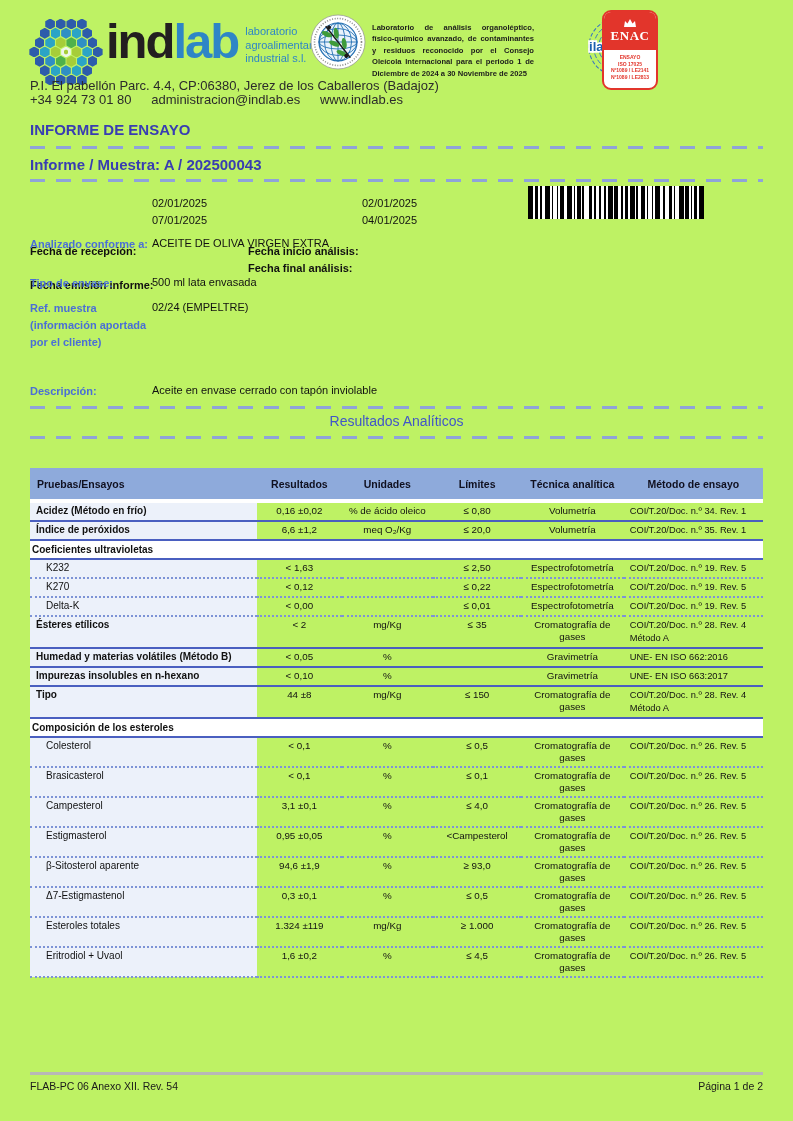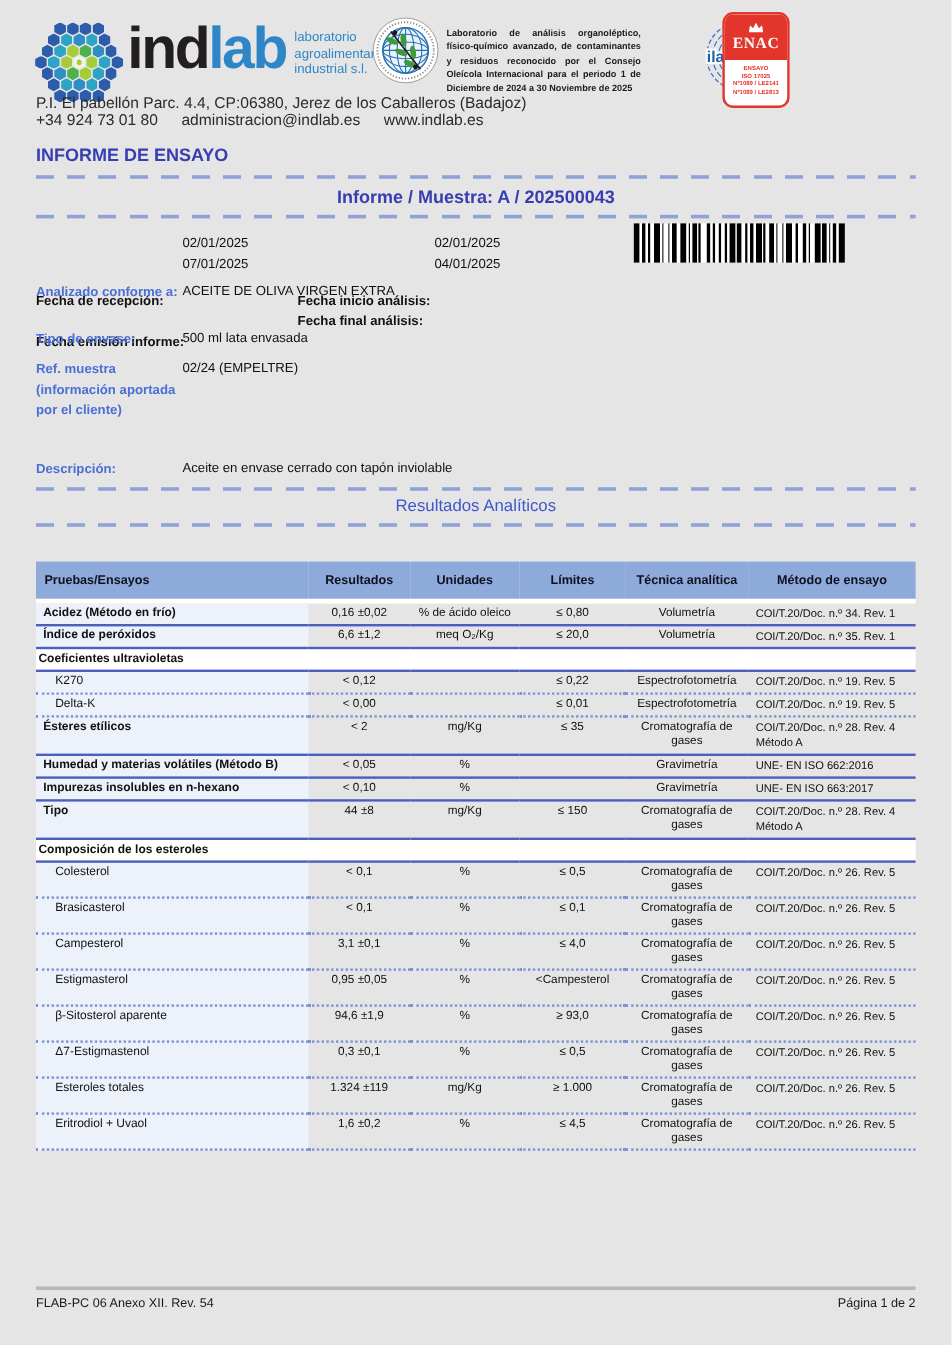--- a/index.html
+++ b/index.html
@@ -8,21 +8,21 @@
     --dash:#8fa3d9;
     --tbl-border:#4a5fc0;
     --tbl-head:#8eaadb;
     --col-bg:#ecf1fa;
     --enac-red:#e2352b;
     --logo-blue:#2e86c6;
   }
   *{margin:0;padding:0;box-sizing:border-box;}
   html,body{background:#fff;}
   body{font-family:"Liberation Sans",sans-serif;color:#111;}
-  .page{position:relative;width:793px;height:1121px;background:#e5e5e5;overflow:hidden;margin:0 auto;padding-left:28px;}
+  .page{position:relative;width:793px;height:1121px;background:#bef264;overflow:hidden;margin:0 auto;padding-left:28px;}
 
   
   .hexlogo{position:absolute;left:28px;top:14px;width:76px;height:76px;}
   .hexcell{position:absolute;clip-path:polygon(50% 0,100% 25%,100% 75%,50% 100%,0 75%,0 25%);}
   .brand{position:absolute;left:106px;top:12px;display:flex;gap:7px;}
   .brand-name{font-size:49px;font-weight:700;letter-spacing:-2px;line-height:58px;color:#231f20;}
   .brand-name .lab{color:var(--logo-blue);}
   .tagline{margin-top:13px;color:var(--logo-blue);font-size:11px;line-height:13.5px;}
   .address{position:absolute;left:30px;top:79px;font-size:13px;line-height:13.5px;color:#2b2b2b;}
   .address span{margin-right:16px;}
@@ -33,21 +33,21 @@
   .enac{position:absolute;left:602px;top:10px;width:56px;height:80px;border:2px solid var(--enac-red);border-radius:9px;overflow:hidden;background:#fff;}
   .enac-top{background:var(--enac-red);height:38px;display:flex;flex-direction:column;align-items:center;justify-content:center;gap:1px;}
   .enac-name{color:#fff;font-family:"Liberation Serif",serif;font-size:13px;font-weight:700;letter-spacing:.5px;}
   .enac-body{padding-top:4px;text-align:center;font-size:5px;line-height:6.5px;color:var(--enac-red);font-weight:700;}
 
   
   .doc-title{position:absolute;left:30px;top:121px;font-size:15px;font-weight:700;color:var(--accent);}
   .dashline{position:absolute;left:30px;width:733px;height:3px;
     background:repeating-linear-gradient(90deg,var(--dash) 0 15px,transparent 15px 26px);}
   .d1{top:146px;} .d2{top:179px;} .d3{top:406px;} .d4{top:436px;}
-  .sample-line{position:absolute;left:30px;top:156px;width:733px;text-align:center;font-size:15px;font-weight:700;color:var(--accent);}
+  .sample-line{position:absolute;left:30px;top:156px;width:733px;text-align:left;font-size:15px;font-weight:700;color:var(--accent);}
   .barcode{position:absolute;left:528px;top:186px;width:221px;height:33px;display:flex;align-items:stretch;overflow:hidden;}
   .barcode .bar{background:#000;}
   .barcode .space{background:#fff;}
 
   
   .fld{position:absolute;font-size:11px;line-height:14px;white-space:nowrap;}
   .lbl{font-weight:700;color:#111;margin-top:48px;}
   .lbl-blue{font-weight:700;color:var(--label);}
   .val{font-weight:400;color:#111;}
 
@@ -335,20 +335,30 @@
             <td class="c-val">≤ 20,0</td>
             <td class="c-val">Volumetría</td>
             <td class="c-method">
               <div>COI/T.20/Doc. n.º 35. Rev. 1</div>
             </td>
           </tr>
           <tr class="section">
             <td colspan="6">Coeficientes ultravioletas</td>
           </tr>
           <tr class="sub">
+            <td class="c-name">K232</td>
+            <td class="c-val">&lt; 1,63</td>
+            <td class="c-val"></td>
+            <td class="c-val">≤ 2,50</td>
+            <td class="c-val">Espectrofotometría</td>
+            <td class="c-method">
+              <div>COI/T.20/Doc. n.º 19. Rev. 5</div>
+            </td>
+          </tr>
+          <tr class="sub">
             <td class="c-name">K270</td>
             <td class="c-val">&lt; 0,12</td>
             <td class="c-val"></td>
             <td class="c-val">≤ 0,22</td>
             <td class="c-val">Espectrofotometría</td>
             <td class="c-method">
               <div>COI/T.20/Doc. n.º 19. Rev. 5</div>
             </td>
           </tr>
           <tr class="sub">

